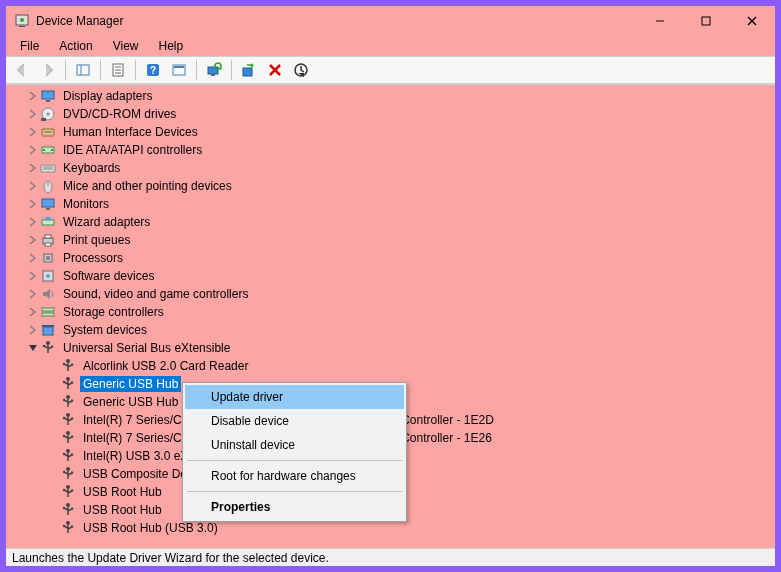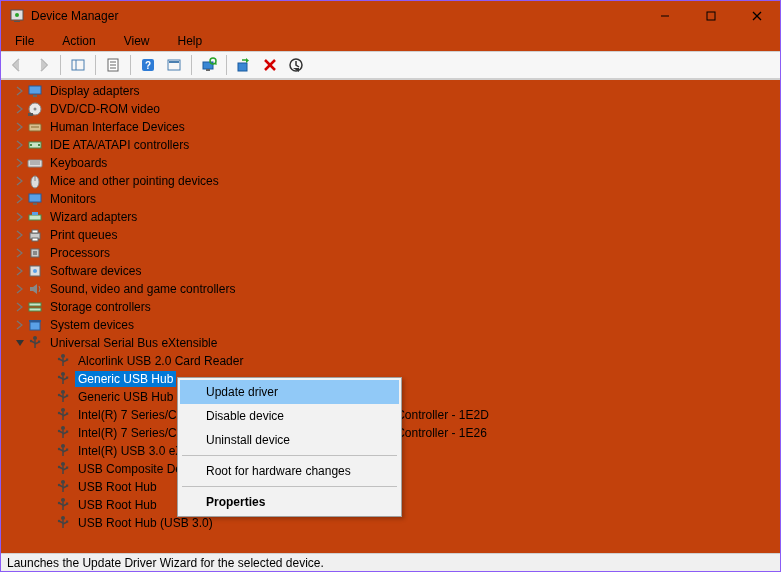--- a/index.html
+++ b/index.html
@@ -7,22 +7,22 @@
     margin: 0; padding: 0;
     font-family: "Segoe UI", Tahoma, sans-serif;
     font-size: 12px;
     color: #000;
     background: #fff;
     user-select: none;
   }
   .window {
     width: 781px; height: 572px;
     display: flex; flex-direction: column;
-    border: 1px solid #8b5cf6;
-    background: #c2410c;
+    border: 6px solid #8b5cf6;
+    background: #fca5a5;
     position: relative;
   }
   
   .titlebar {
     height: 30px;
     display: flex; align-items: center;
     padding: 0 0 0 8px;
   }
   .titlebar .app-icon { width: 16px; height: 16px; margin-right: 6px; }
   .titlebar .title { flex: 1; font-size: 12px; }
@@ -31,21 +31,21 @@
     width: 46px; height: 30px;
     display: flex; align-items: center; justify-content: center;
     font-family: "Segoe UI Symbol", sans-serif;
     font-size: 10px;
   }
   
   .menubar {
     height: 20px;
     display: flex; align-items: center;
     padding: 0 6px;
-    gap: 12px;
+    gap: 4px;
   }
   .menuitem { padding: 2px 8px; }
   
   .toolbar {
     height: 28px;
     border-top: 1px solid #d0d0d0;
     border-bottom: 1px solid #d0d0d0;
     background: #f7f7f7;
     display: flex; align-items: center;
     padding: 0 4px;
@@ -83,21 +83,21 @@
     display: flex; align-items: center;
     white-space: nowrap;
     padding-left: 4px;
   }
   .arrow {
     width: 14px; height: 14px;
     display: flex; align-items: center; justify-content: center;
     color: #555;
     font-size: 10px;
   }
-  .indent0 { padding-left: 12px; }
+  .indent0 { padding-left: 20px; }
   .indent1 { padding-left: 40px; }
   .node-icon {
     width: 16px; height: 16px;
     margin: 0 4px 0 0;
     flex-shrink: 0;
   }
   .label { padding: 1px 3px; }
   .label.selected {
     background: #0078d7;
     color: #fff;
@@ -275,21 +275,21 @@
           <span class="arrow">
             <svg width="10" height="10">
               <path d="M2 1 L7 5 L2 9" fill="none" stroke="#777" stroke-width="1.2"></path>
             </svg>
           </span>
           <svg viewBox="0 0 16 16" class="node-icon">
             <circle cx="8" cy="8" r="6" fill="#e8e8e8" stroke="#888"></circle>
             <circle cx="8" cy="8" r="1.5" fill="#888"></circle>
             <rect x="1" y="12" width="5" height="3" fill="#555"></rect>
           </svg>
-          <span class="label">DVD/CD-ROM video</span>
+          <span class="label">DVD/CD-ROM drives</span>
         </div>
         <div class="row indent0">
           <span class="arrow">
             <svg width="10" height="10">
               <path d="M2 1 L7 5 L2 9" fill="none" stroke="#777" stroke-width="1.2"></path>
             </svg>
           </span>
           <svg viewBox="0 0 16 16" class="node-icon">
             <rect x="2" y="5" width="12" height="7" rx="1" fill="#d8c090" stroke="#8a6a30"></rect>
             <line x1="4" y1="8" x2="12" y2="8" stroke="#8a6a30"></line>

